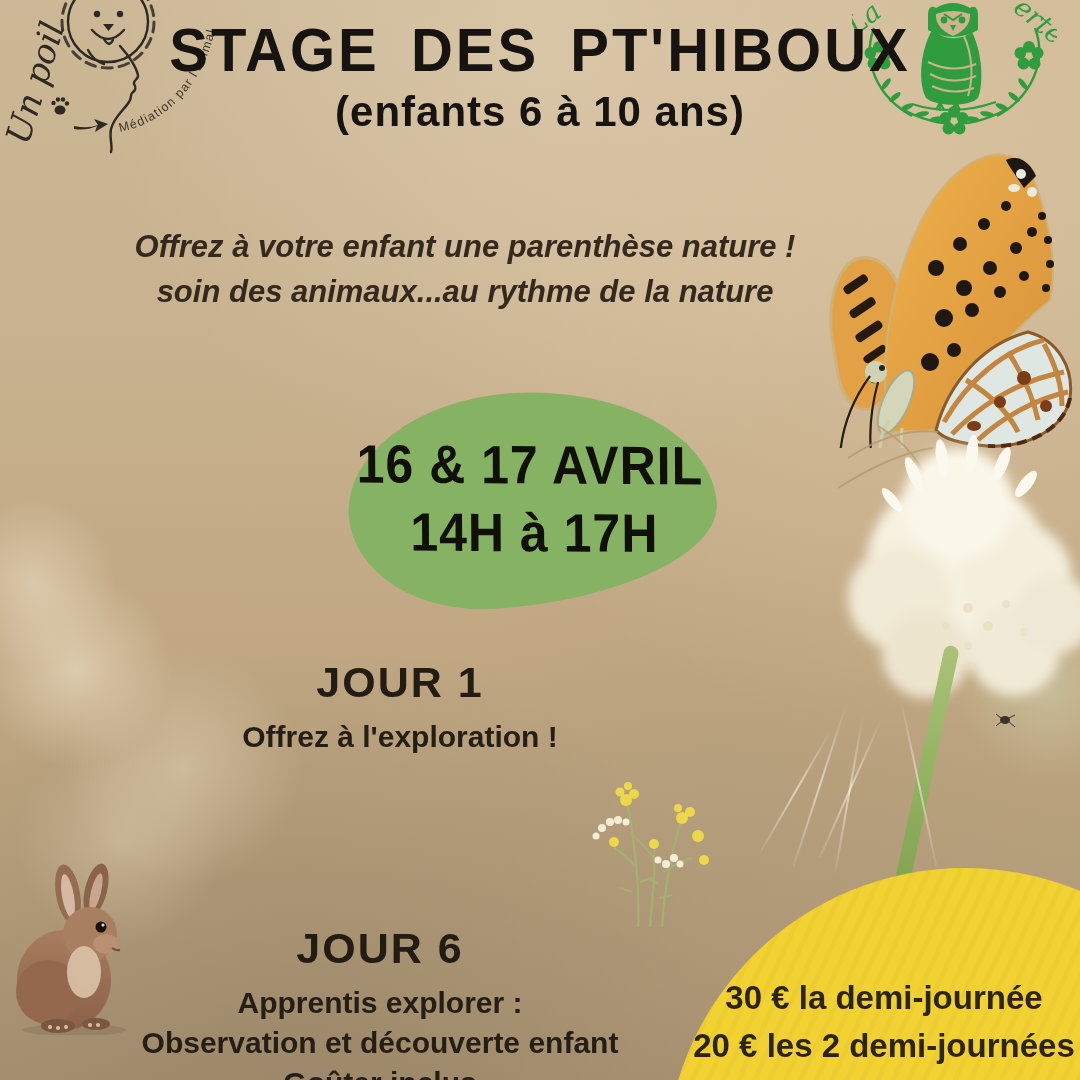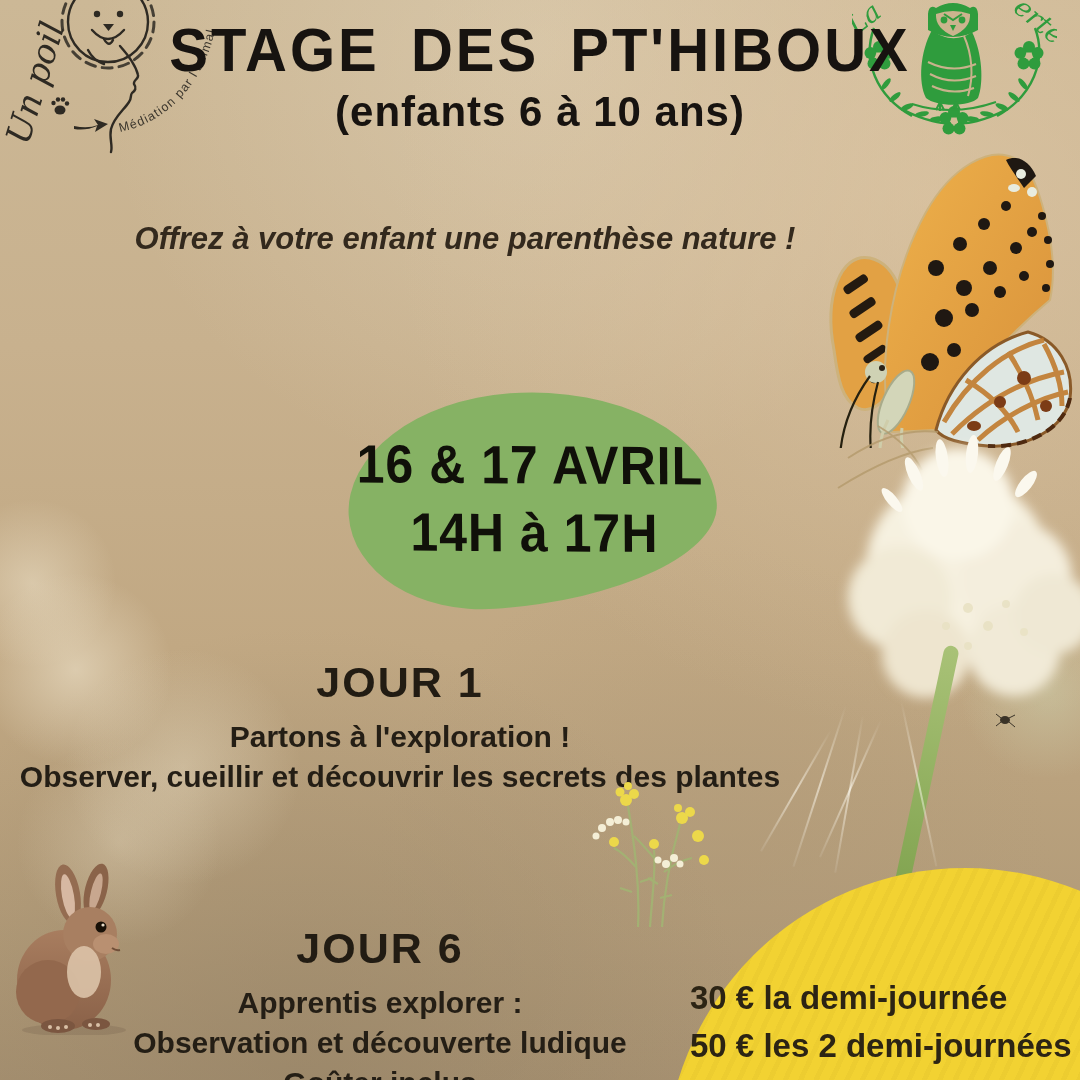--- a/index.html
+++ b/index.html
@@ -19,41 +19,41 @@
       radial-gradient(circle at 66% 82%, rgba(172,150,118,.40) 0, rgba(172,150,118,0) 30%),
       linear-gradient(180deg,#ccb896 0%,#c8b18e 32%,#c1a883 60%,#b39c79 84%,#a69070 100%);
   }
   .abs{position:absolute;}
   
   .title{left:0;right:0;top:16px;text-align:center;font-size:58px;font-weight:700;
     letter-spacing:3px;word-spacing:12px;color:#171310;transform:scaleY(1.06);}
   .subtitle{left:0;right:0;top:88px;text-align:center;font-size:42px;font-weight:700;
     letter-spacing:1px;color:#171310;}
   
-  .intro{left:70px;top:216px;width:790px;text-align:center;font-style:italic;
+  .intro{left:70px;top:224px;width:790px;text-align:center;font-style:italic;
     font-weight:700;font-size:31px;line-height:45px;color:#33291d;}
   
   .blob{left:348px;top:392px;width:368px;height:214px;background:var(--green-blob,#86b264);
     border-radius:46% 54% 62% 38% / 52% 58% 42% 48%;transform:rotate(-4deg);
     display:flex;flex-direction:column;align-items:center;justify-content:center;}
   .blob .d1,.blob .d2{font-size:50px;font-weight:700;letter-spacing:1px;color:#101009;
     line-height:68px;transform:scaleY(1.08) rotate(4deg);}
   
   .day{text-align:center;color:#241e15;margin-top:6px;}
   .day .h{font-size:43px;font-weight:700;letter-spacing:2px;margin-bottom:10px;color:#221c13;}
   .day .l{font-size:30px;font-weight:700;line-height:40px;}
   .day1{left:15px;top:652px;width:770px;}
   .day2{left:0px;top:918px;width:760px;}
   
   .ycircle{left:665px;top:868px;width:600px;height:600px;border-radius:50%;
     background:var(--yellow-circle,#f2d232);
     background-image:repeating-linear-gradient(115deg,rgba(120,90,0,.045) 0 5px,rgba(255,255,255,0) 5px 14px);}
   .ycircle::before{content:"";position:absolute;inset:-7px;border-radius:50%;
     background:var(--yellow-circle,#f2d232);opacity:.45;transform:rotate(9deg) scale(1.012,.988);z-index:-1;}
-  .pricing{left:690px;top:974px;width:388px;text-align:left;font-size:33px;font-weight:700;
+  .pricing{left:690px;top:974px;width:388px;text-align:center;font-size:33px;font-weight:700;
     color:#2c2414;line-height:48px;}
   
   .stem{left:945px;top:646px;width:15px;height:262px;border-radius:8px;
     background:linear-gradient(180deg,#a9c277,#7fa24e);transform:rotate(12deg);transform-origin:top center;}
   .web{width:2px;background:linear-gradient(rgba(255,255,255,0),rgba(255,252,242,.55),rgba(255,255,255,.08));transform-origin:top center;}
   .script{font-family:"DejaVu Serif",serif;font-style:italic;}
   .lg{fill:var(--logo-green,#2f9c3d);}
   .lgs{stroke:var(--logo-green,#2f9c3d);}
 </style>
 </head>
@@ -157,20 +157,21 @@
     </g>
     <text class="script lg" transform="translate(4 36) rotate(-38)" font-size="27">La</text>
     <text class="script lg" transform="translate(160 10) rotate(40)" font-size="27">erte</text>
   </svg>
 
   <div class="abs title">STAGE DES PT'HIBOUX</div>
   <div class="abs subtitle">(enfants 6 à 10 ans)</div>
 
   <div class="abs intro">
     <div>Offrez à votre enfant une parenthèse nature !</div>
+    <div>soin des animaux...au rythme de la nature</div>
   </div>
 
   <svg class="abs" style="left:818px;top:140px" width="262" height="308" viewBox="0 0 262 308">
     <defs>
       <linearGradient id="wg" x1="0" y1="0" x2="1" y2="1">
         <stop offset="0" stop-color="#eeb14b"></stop>
           <stop offset="1" stop-color="#d8913a"></stop>
       </linearGradient>
     </defs>
     <g>
@@ -298,22 +299,21 @@
     </g>
   </svg>
 
   <div class="abs blob">
     <div class="d1">16 &amp; 17 AVRIL</div>
     <div class="d2">14H à 17H</div>
   </div>
 
   <div class="abs day day1">
     <div class="h">JOUR 1</div>
-    <div class="l">Partons à l'exploration !</div>
-    <div class="l">Observer, cueillir et découvrir les secrets des plantes</div>
+    <div class="l">Offrez à l'exploration !</div>
   </div>
 
   <svg class="abs" style="left:580px;top:772px" width="150" height="155" viewBox="0 0 150 155">
     <g stroke="#a3b173" stroke-width="2.2" fill="none">
       <path d="M58 155 C60 110 54 70 48 34"></path>
       <path d="M82 155 C84 118 92 80 100 52"></path>
       <path d="M70 155 C72 125 76 100 74 78"></path>
       <path d="M56 95 C48 86 42 80 34 76"></path>
         <path d="M84 100 C94 92 102 88 112 86"></path>
       <path d="M74 86 C66 76 60 70 54 64"></path>
@@ -375,23 +375,23 @@
         <circle cx="46" cy="168" r="2"></circle>
         <circle cx="54" cy="167" r="2"></circle>
       <circle cx="78" cy="165" r="2"></circle>
         <circle cx="86" cy="165" r="2"></circle>
     </g>
   </svg>
 
   <div class="abs day day2">
     <div class="h">JOUR 6</div>
     <div class="l">Apprentis explorer :</div>
-    <div class="l">Observation et découverte ludique</div>
+    <div class="l">Observation et découverte enfant</div>
     <div class="l">Goûter inclus</div>
   </div>
 
   <div class="abs ycircle"></div>
   <div class="abs pricing">
     <div>30 €  la demi-journée</div>
-    <div>50 € les 2 demi-journées</div>
+    <div>20 € les 2 demi-journées</div>
   </div>
 
 </div>
 
 </body></html>

